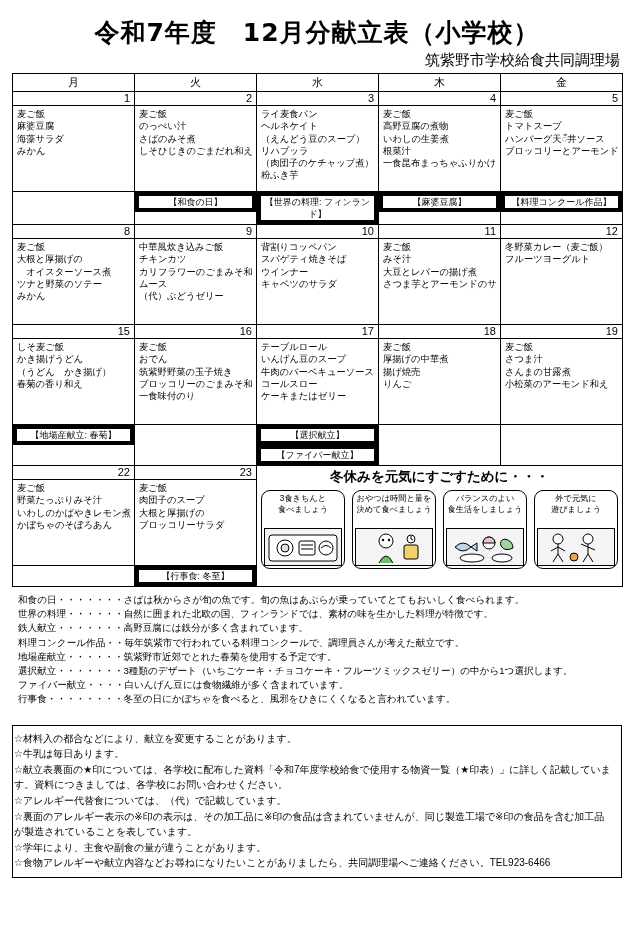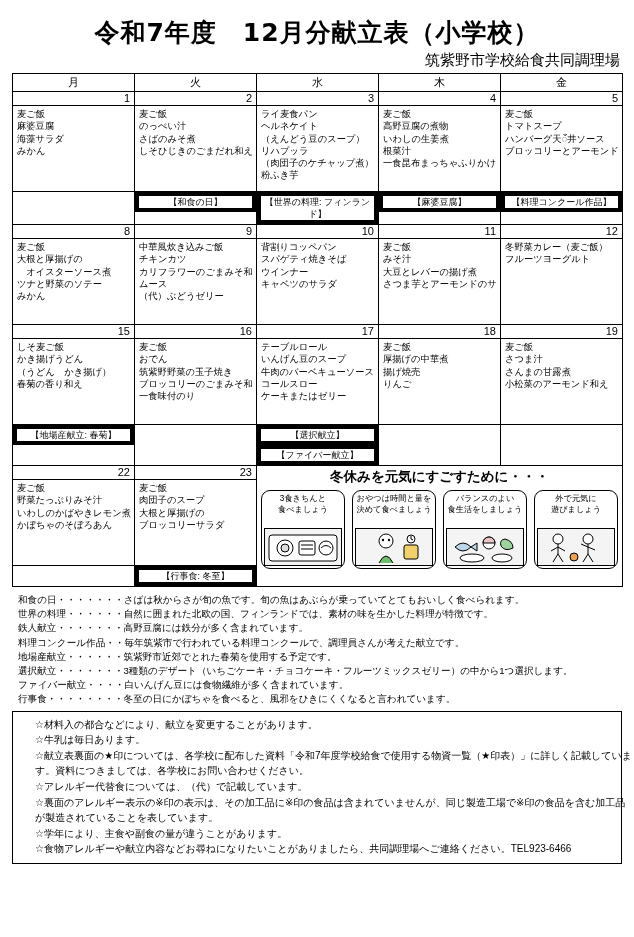--- a/index.html
+++ b/index.html
@@ -19,21 +19,21 @@
   .notecell{padding:0;}
   
   .winter{padding:2px 4px 4px 4px;}
   .winter h3{margin:0 0 4px 0;text-align:center;font-size:13.5px;font-weight:bold;font-family:"DejaVu Sans",sans-serif;}
   .wrow{display:flex;gap:5px;justify-content:space-between;}
   .wcard{border:1px solid #000;border-radius:9px;width:84px;box-sizing:border-box;padding:3px 3px 2px 3px;display:flex;flex-direction:column;align-items:center;}
   .wcard .wtxt{font-size:8.2px;line-height:10.5px;text-align:center;min-height:32px;}
   .wpic{width:76px;height:36px;border:1px solid #000;margin-top:2px;background:#f4f4f4;position:relative;overflow:hidden;}
   .bottomnote{font-size:9.6px;line-height:14.2px;padding:6px 2px 4px 6px;}
   .bottomnote div{white-space:nowrap;}
-  .disc{border:1px solid #000;margin-top:0;padding:5px 6px 6px 22px;font-size:10px;line-height:15.6px;}
+  .disc{border:1px solid #000;margin-top:14px;padding:5px 6px 6px 1px;font-size:10px;line-height:15.6px;}
   .disc div{white-space:nowrap;}
   svg{display:block;}
 </style>
 </head>
 <body>
 
 <div class="page">
 
   <div class="title">令和7年度　12月分献立表（小学校）</div>
   <div class="org">筑紫野市学校給食共同調理場</div>

